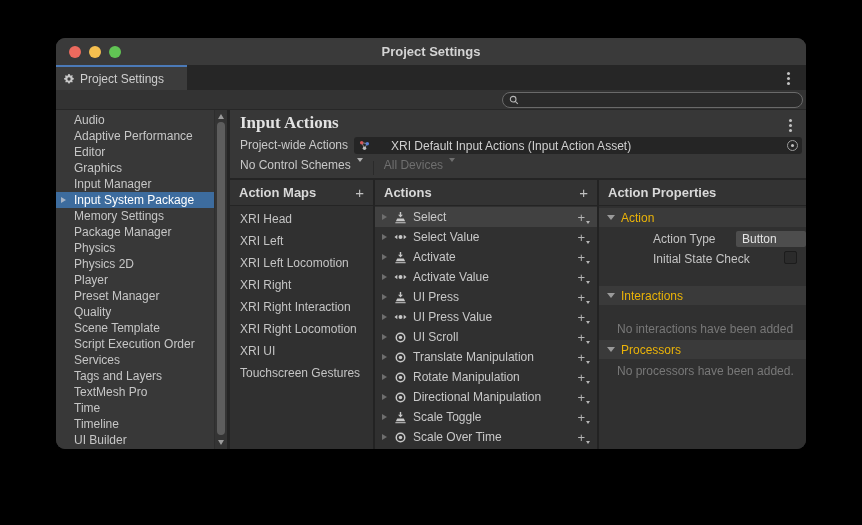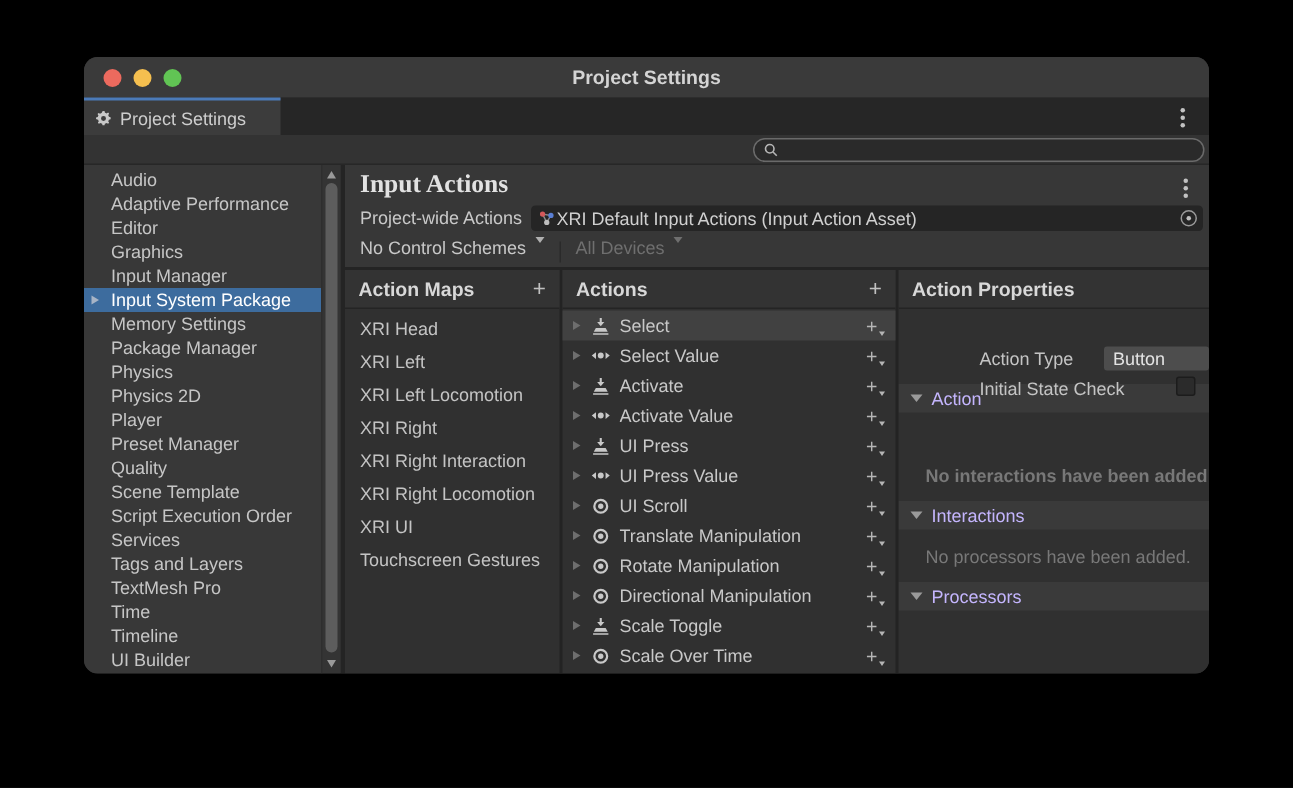--- a/index.html
+++ b/index.html
@@ -60,21 +60,21 @@
 
   
   .panel-header { position:absolute; top:0; left:0; right:0; height:70px;
                   background:#373737; border-bottom:2px solid #242424; }
   .page-title { position:absolute; left:10px; top:3px; font-size:17px; font-weight:bold; color:#e2e2e2;font-family:Liberation Serif, serif; }
   .panel-header .kebab { position:absolute; right:14px; top:9px; }
   .pw-row { position:absolute; top:27px; left:0; right:0; height:17px; }
   .pw-label { position:absolute; left:10px; top:1px; font-size:12px; color:#c9c9c9; }
   .obj-field { position:absolute; left:124px; right:4px; top:0; height:17px;
                background:#252525; border-radius:3px; display:flex; align-items:center;
-               gap:0; padding:0 4px; }
+               gap:20px; padding:0 4px; }
   .obj-field span { font-size:12px; color:#d0d0d0; white-space:nowrap; overflow:hidden; flex:1; }
   .picker { width:11px; height:11px; border:1px solid #9a9a9a; border-radius:50%;
             position:relative; flex:none; }
   .picker::after { content:""; position:absolute; left:3px; top:3px; width:3px; height:3px;
                    border-radius:50%; background:#c0c0c0; }
   .schemes-row { position:absolute; top:48px; left:0; right:0; height:20px;
                  display:flex; align-items:center; font-size:12px; }
   .dropdown-btn { display:flex; gap:6px; padding:0 10px; height:20px; }
   .dropdown-btn .lbl { color:#c8c8c8; }
   .dropdown-btn.disabled .lbl { color:#6f6f6f; }
@@ -110,33 +110,33 @@
   .a-label { flex:1; overflow:hidden; }
   .add-binding { position:relative; color:#b5b5b5; font-size:13px; line-height:13px;
                  padding-right:5px; flex:none; cursor:pointer; }
   .add-binding .mini-caret { position:absolute; right:0; bottom:0; width:0; height:0;
                  border-top:3px solid #b5b5b5; border-left:2.5px solid transparent;
                  border-right:2.5px solid transparent; }
 
   
   .sec-header { position:absolute; left:0; right:0; height:19px; background:#3a3a3a;
                 display:flex; align-items:center; gap:6px; padding-left:8px;
-                font-size:12px; color:#c4b5fd;margin-top:48px; }
+                font-size:12px; color:#eab308; }
   .sec-tri { width:0; height:0; border-top:5px solid #9a9a9a;
              border-left:4px solid transparent; border-right:4px solid transparent; }
   .prop-label { font-size:12px; color:#c4c4c4; white-space:nowrap;margin-left:32px; }
   .prow { position:absolute; left:22px; right:0; height:16px; display:flex; align-items:center; }
   .type-dd { position:absolute; left:115px; right:0; top:0; height:16px; background:#4d4d4d;
              border-radius:2px; display:flex; align-items:center; padding-left:6px;
              font-size:12px; color:#e4e4e4; }
   .checkbox { position:absolute; left:163px; top:0; width:13px; height:13px;
               background:#2b2b2b; border:1px solid #1c1c1c; border-radius:2px; }
   .empty-msg { position:absolute; left:18px; right:0; font-size:12px; color:#787878; white-space:nowrap; }
   .p1 { top:28px; } .p2 { top:51px; } .p3 { top:71px; }
-  .p4 { top:106px; } .p5 { top:130px;font-weight:bold; } .p6 { top:160px; } .p7 { top:184px; }
+  .p4 { top:106px; } .p5 { top:142px; } .p6 { top:160px; } .p7 { top:184px; }
 </style>
 </head>
 <body>
 
 <div class="stage">
   <div class="window">
 
     <div class="titlebar">
       <div class="traffic">
         <div class="light red"></div>

